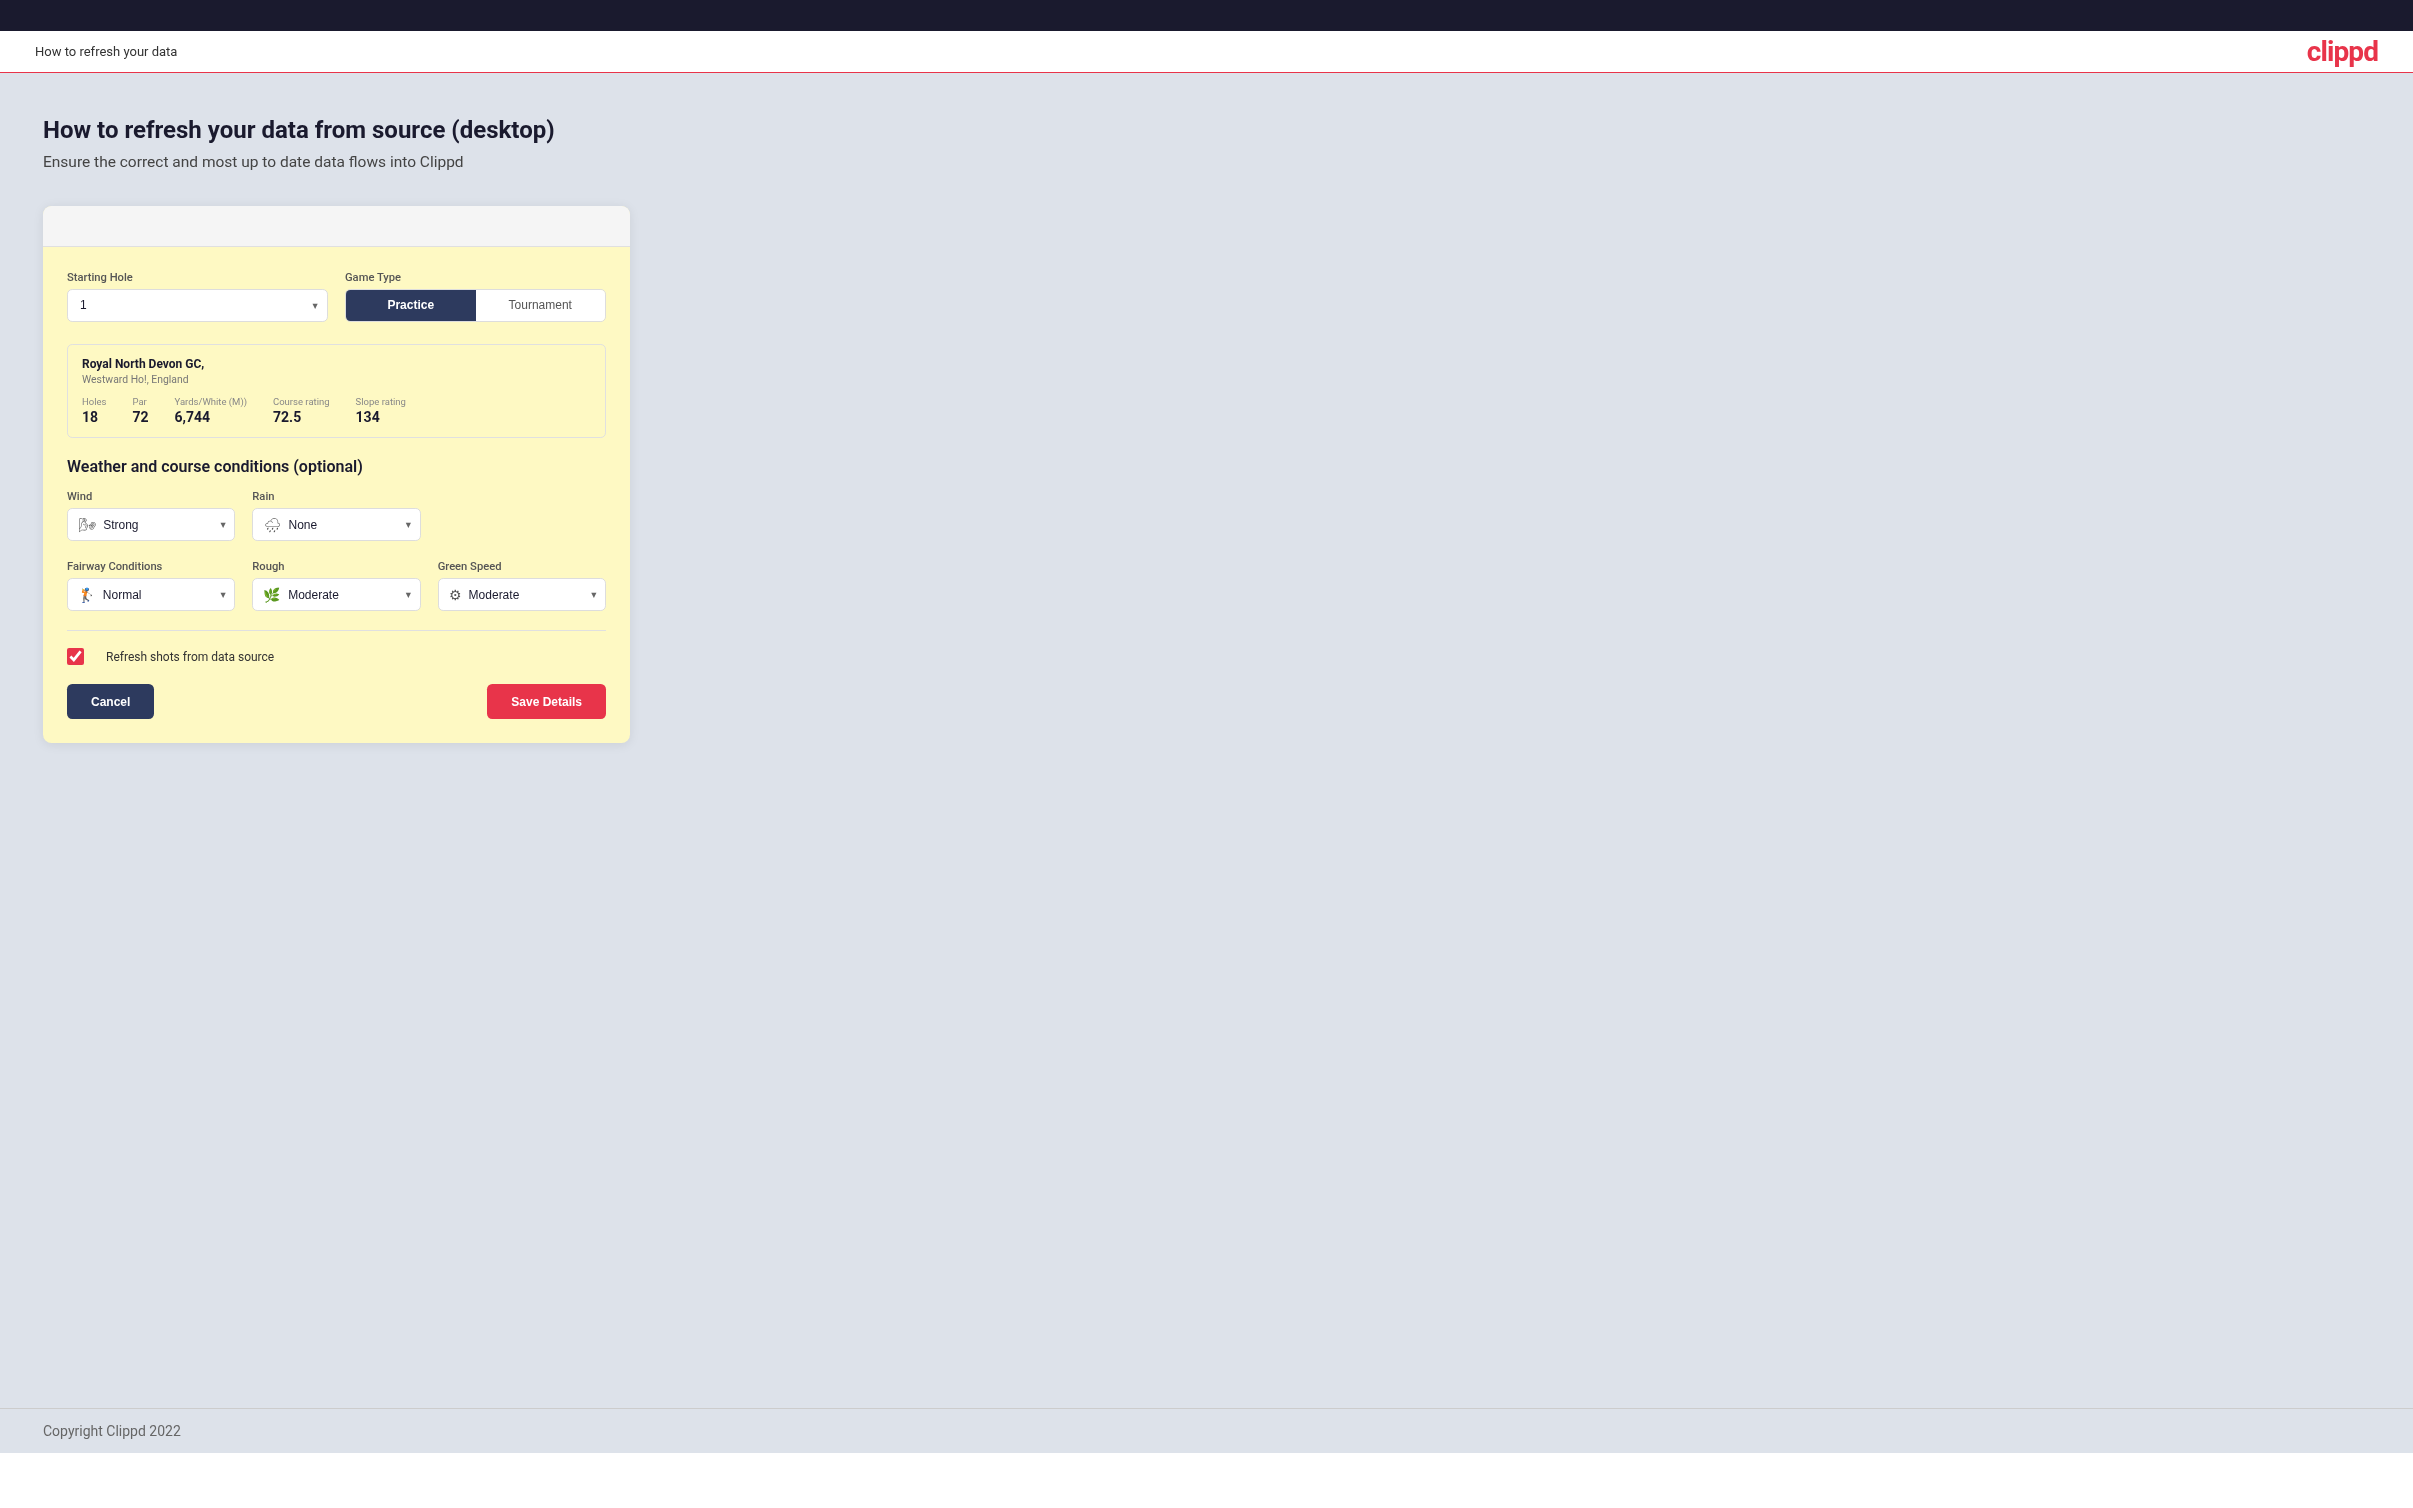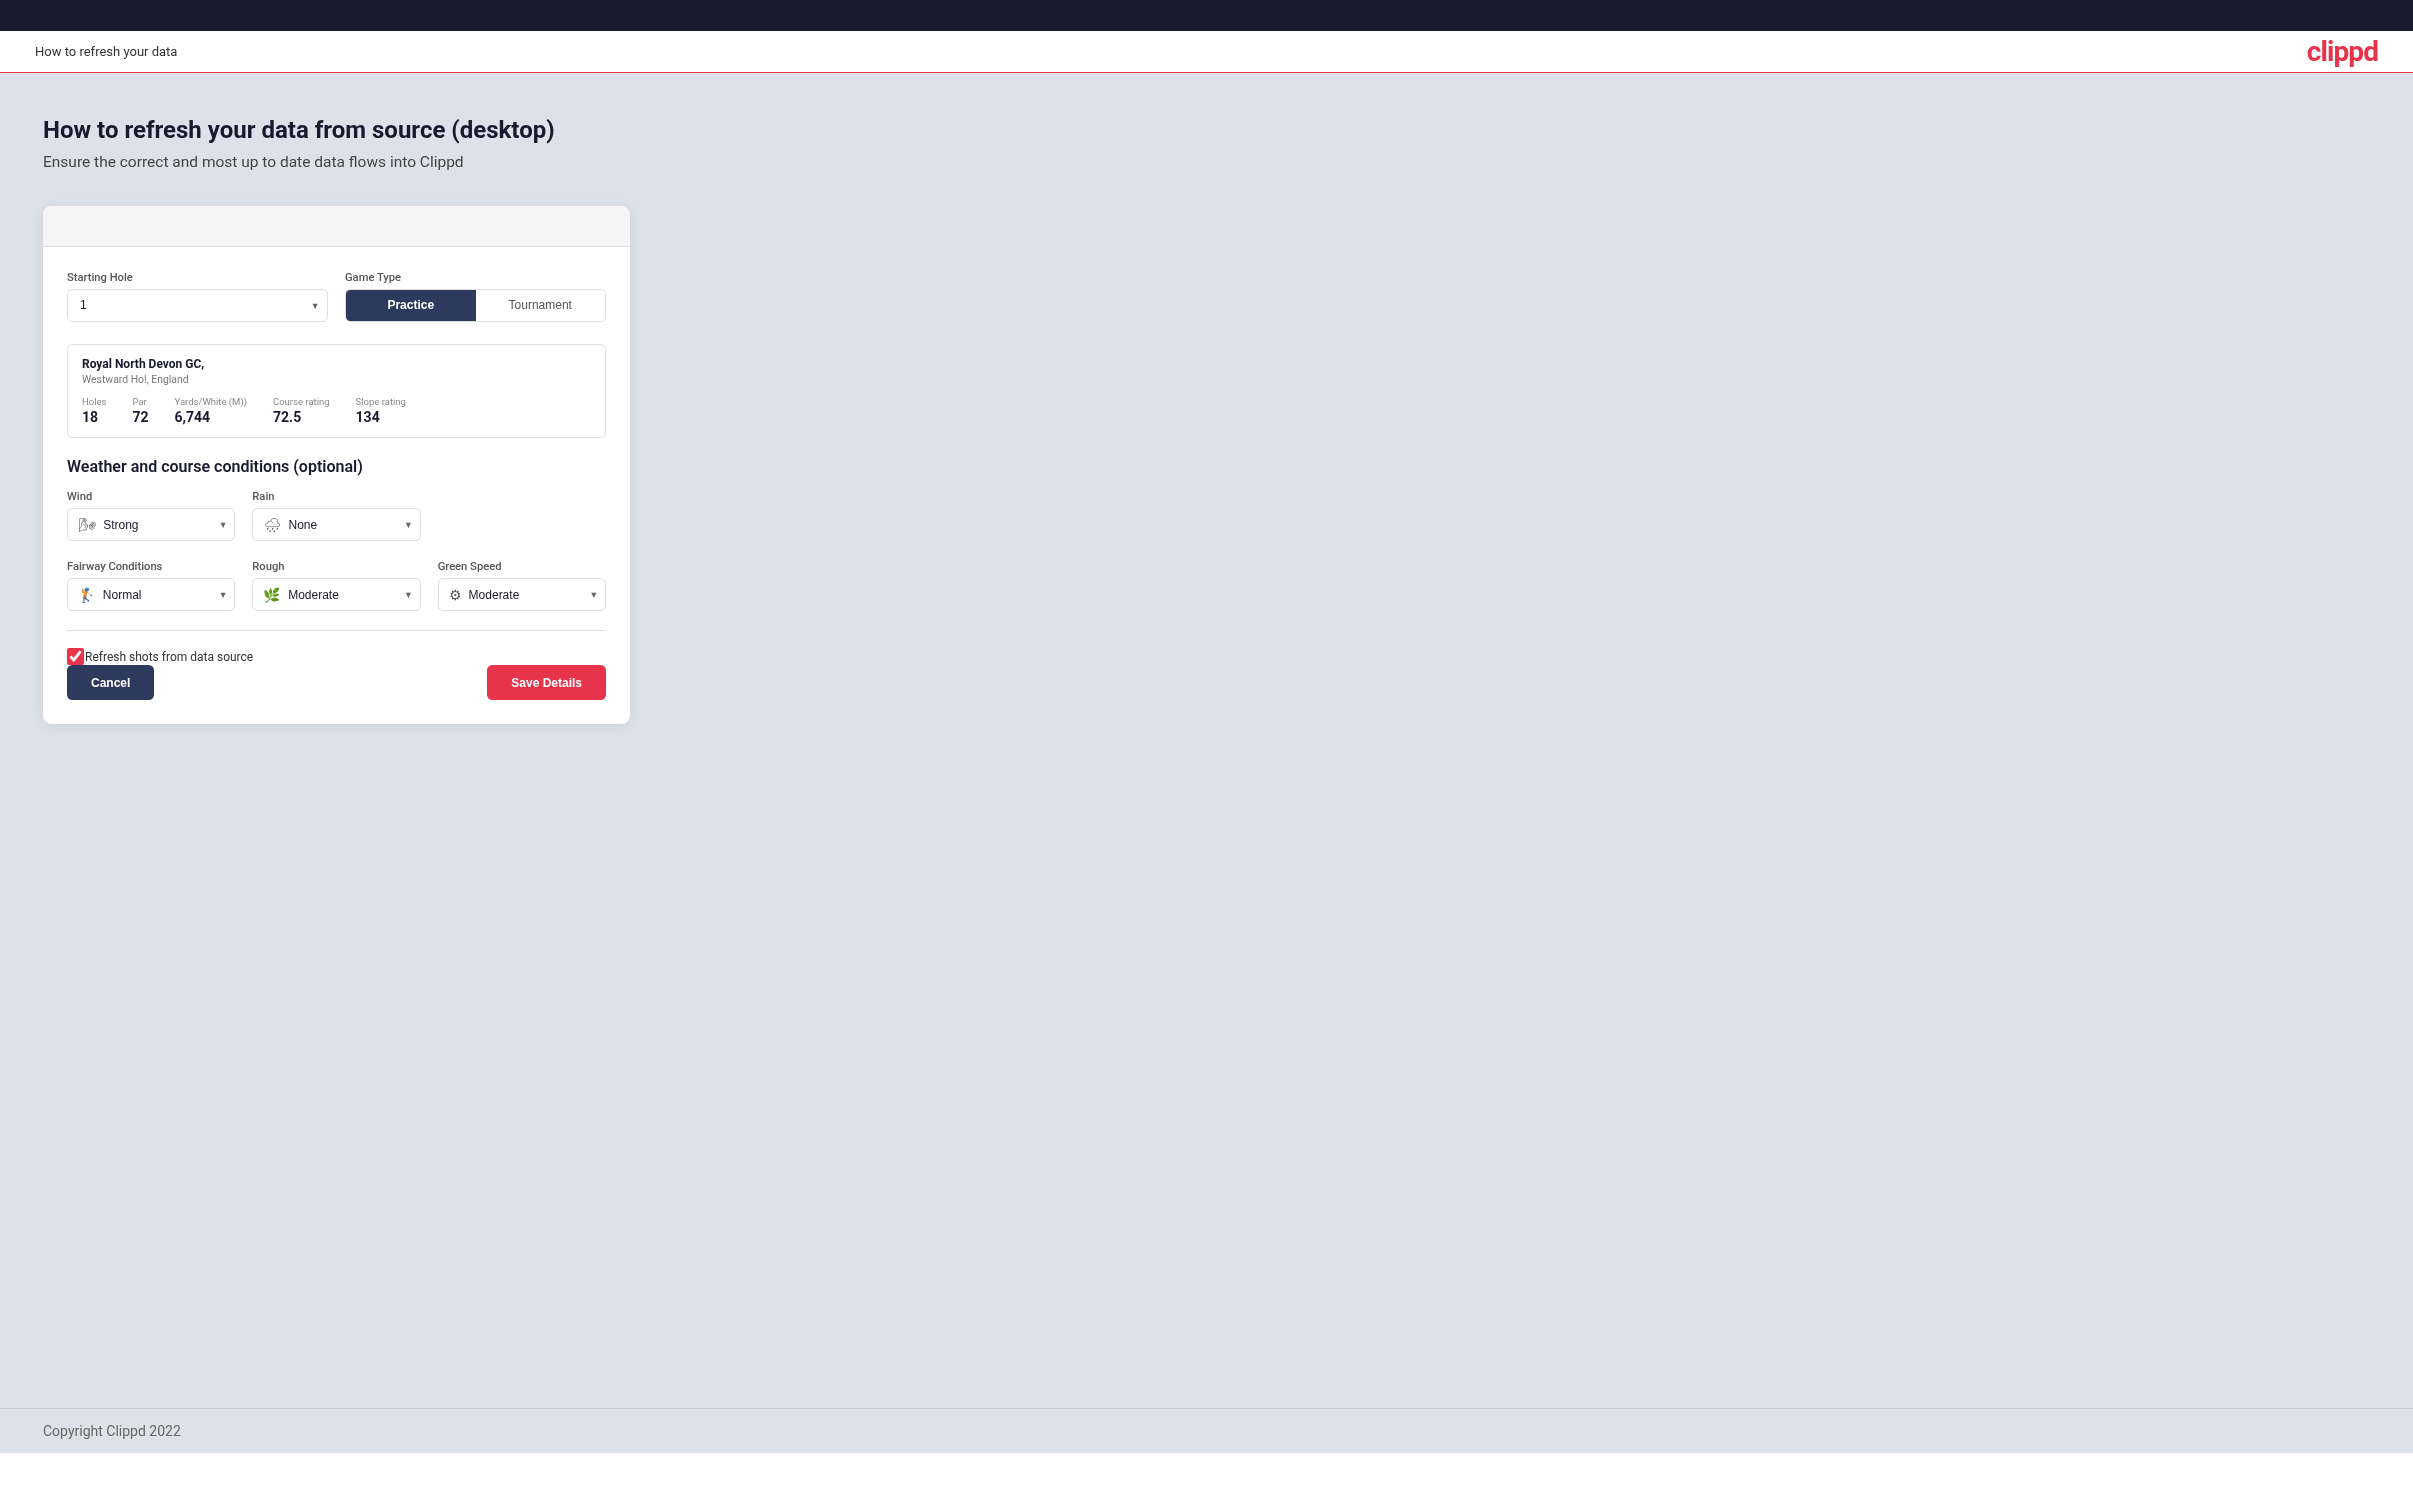--- a/index.html
+++ b/index.html
@@ -61,21 +61,21 @@
 
     
     .content-columns {
       display: flex;
       gap: 52px;
       align-items: flex-start;
     }
 
     
     .form-panel {
-      background: #ffffff;
+      background: #fef9c3;
       border-radius: 8.6px;
       padding: 0;
       width: 587px;
       flex-shrink: 0;
       box-shadow: 0 1.7px 10.4px rgba(0,0,0,0.08);
       overflow: hidden;
     }
 
     .form-panel-inner {
       padding: 24px 24px 24px 24px;
@@ -257,21 +257,22 @@
     }
 
     .icon-select-wrapper .select-arrow {
       right: 8.6px;
     }
 
     
     .checkbox-row {
       display: flex;
       align-items: center;
-      gap: 1px;
+      gap: 22px;
+      margin-bottom: 19px;
     }
 
     .checkbox-input {
       width: 17px;
       height: 17px;
       accent-color: #e8344a;
       cursor: pointer;
     }
 
     .checkbox-label {

